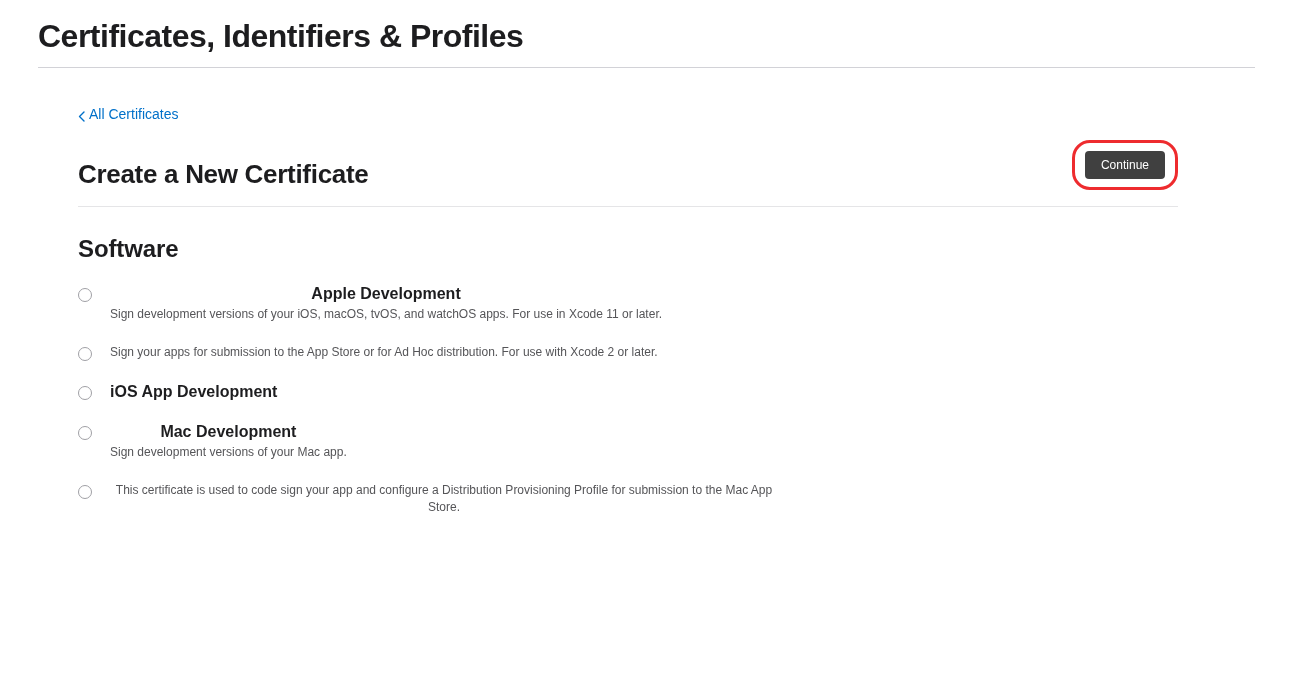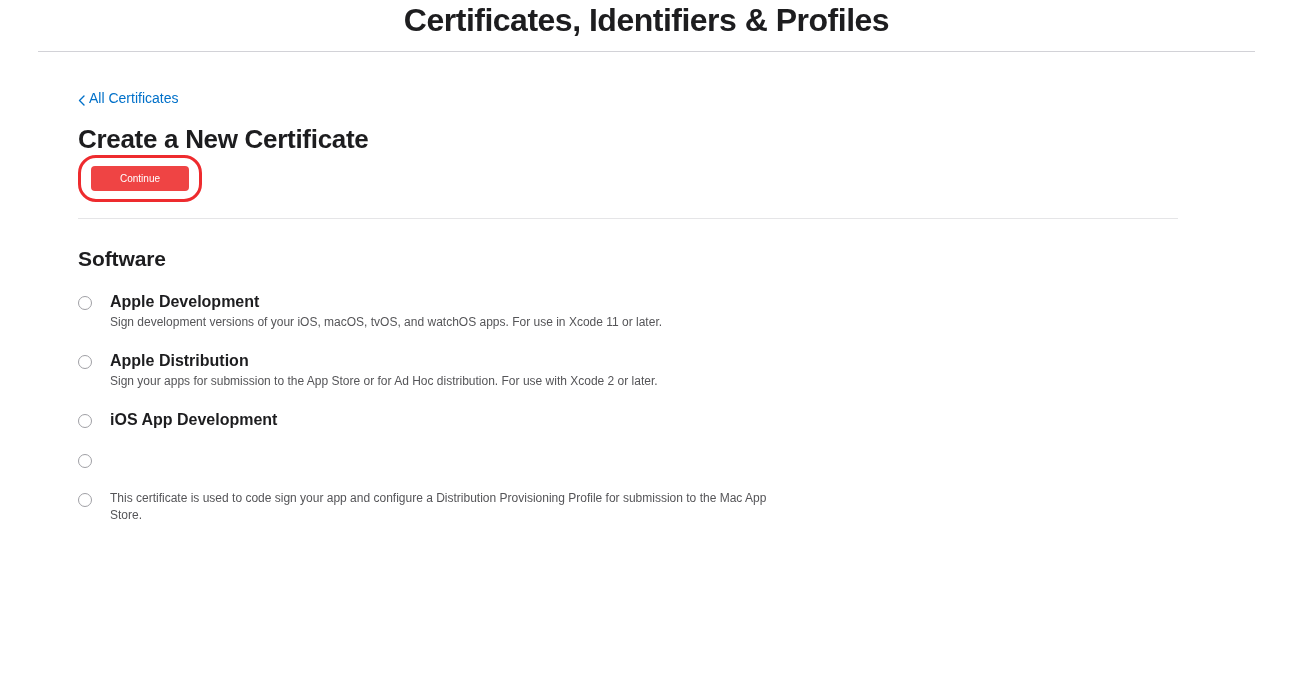--- a/index.html
+++ b/index.html
@@ -13,23 +13,22 @@
       color: #1d1d1f;
       width: 1293px;
     }
     .page {
       padding: 0 38px;
     }
     .main-title {
       font-size: 32px;
       font-weight: 700;
       letter-spacing: -0.5px;
-      padding: 2px 0 12px 0;
+      padding: 18px 0 12px 0;
       border-bottom: 1px solid #d2d2d7;
-      text-align: center;
     }
     .content {
       padding: 0 40px;
       max-width: 1180px;
     }
     .back-link {
       display: inline-flex;
       align-items: flex-end;
       color: #0070c9;
       font-size: 14px;
@@ -39,47 +38,46 @@
       cursor: pointer;
     }
     .back-link svg {
       width: 7px;
       height: 11px;
       margin-right: 4px;
     }
     .sub-header {
       display: flex;
       justify-content: space-between;
-      align-items: flex-start;
+      align-items: flex-end;
       padding-bottom: 16px;
       border-bottom: 1px solid #e5e5e7;
-      flex-direction: column;
     }
     .sub-title {
       font-size: 26px;
       font-weight: 700;
       letter-spacing: -0.3px;
     }
     .continue-btn {
-      background: #ef4444;
+      background: #404040;
       color: #ffffff;
       border: none;
       border-radius: 4px;
-      font-size: 10px;
-      padding: 7px 29px;
+      font-size: 12px;
+      padding: 7px 16px;
       cursor: pointer;
     }
     .highlight-circle {
       border: 3px solid #ee2b2e;
       border-radius: 18px;
       padding: 8px 10px;
       display: inline-block;
     }
     .section-title {
-      font-size: 21px;
+      font-size: 24px;
       font-weight: 700;
       margin-top: 28px;
       margin-bottom: 22px;
       letter-spacing: -0.1px;
     }
     .option-list {
       display: flex;
       flex-direction: column;
       gap: 22px;
     }
@@ -123,20 +121,21 @@
       width: 5px;
       height: 5px;
       border-radius: 50%;
       background: #ffffff;
       transform: translate(-50%, -50%);
     }
     .option-text {
       display: flex;
       flex-direction: column;
       gap: 3px;
+      text-align: center;
     }
     .option-title {
       font-size: 16px;
       font-weight: 700;
     }
     .option-desc {
       font-size: 12px;
       color: #555558;
       line-height: 1.35;
     }
@@ -168,32 +167,35 @@
         <div class="option-row">
           <div class="radio"></div>
           <div class="option-text">
             <div class="option-title">Apple Development</div>
             <div class="option-desc">Sign development versions of your iOS, macOS, tvOS, and watchOS apps. For use in Xcode 11 or later.</div>
           </div>
         </div>
         <div class="option-row">
           <div class="radio"></div>
           <div class="option-text">
-            <div class="option-title">Apple Distribution</div>
             <div class="option-desc">Sign your apps for submission to the App Store or for Ad Hoc distribution. For use with Xcode 2 or later.</div>
           </div>
         </div>
         <div class="option-row">
           <div class="radio"></div>
           <div class="option-text">
             <div class="option-title">iOS App Development</div>
           </div>
         </div>
         <div class="option-row">
           <div class="radio"></div>
+          <div class="option-text">
+            <div class="option-title">Mac Development</div>
+            <div class="option-desc">Sign development versions of your Mac app.</div>
+          </div>
         </div>
         <div class="option-row">
           <div class="radio"></div>
           <div class="option-text">
             <div class="option-desc">This certificate is used to code sign your app and configure a Distribution Provisioning Profile for submission to the Mac App Store.</div>
           </div>
         </div>
       </div>
   </div>
 </div>

